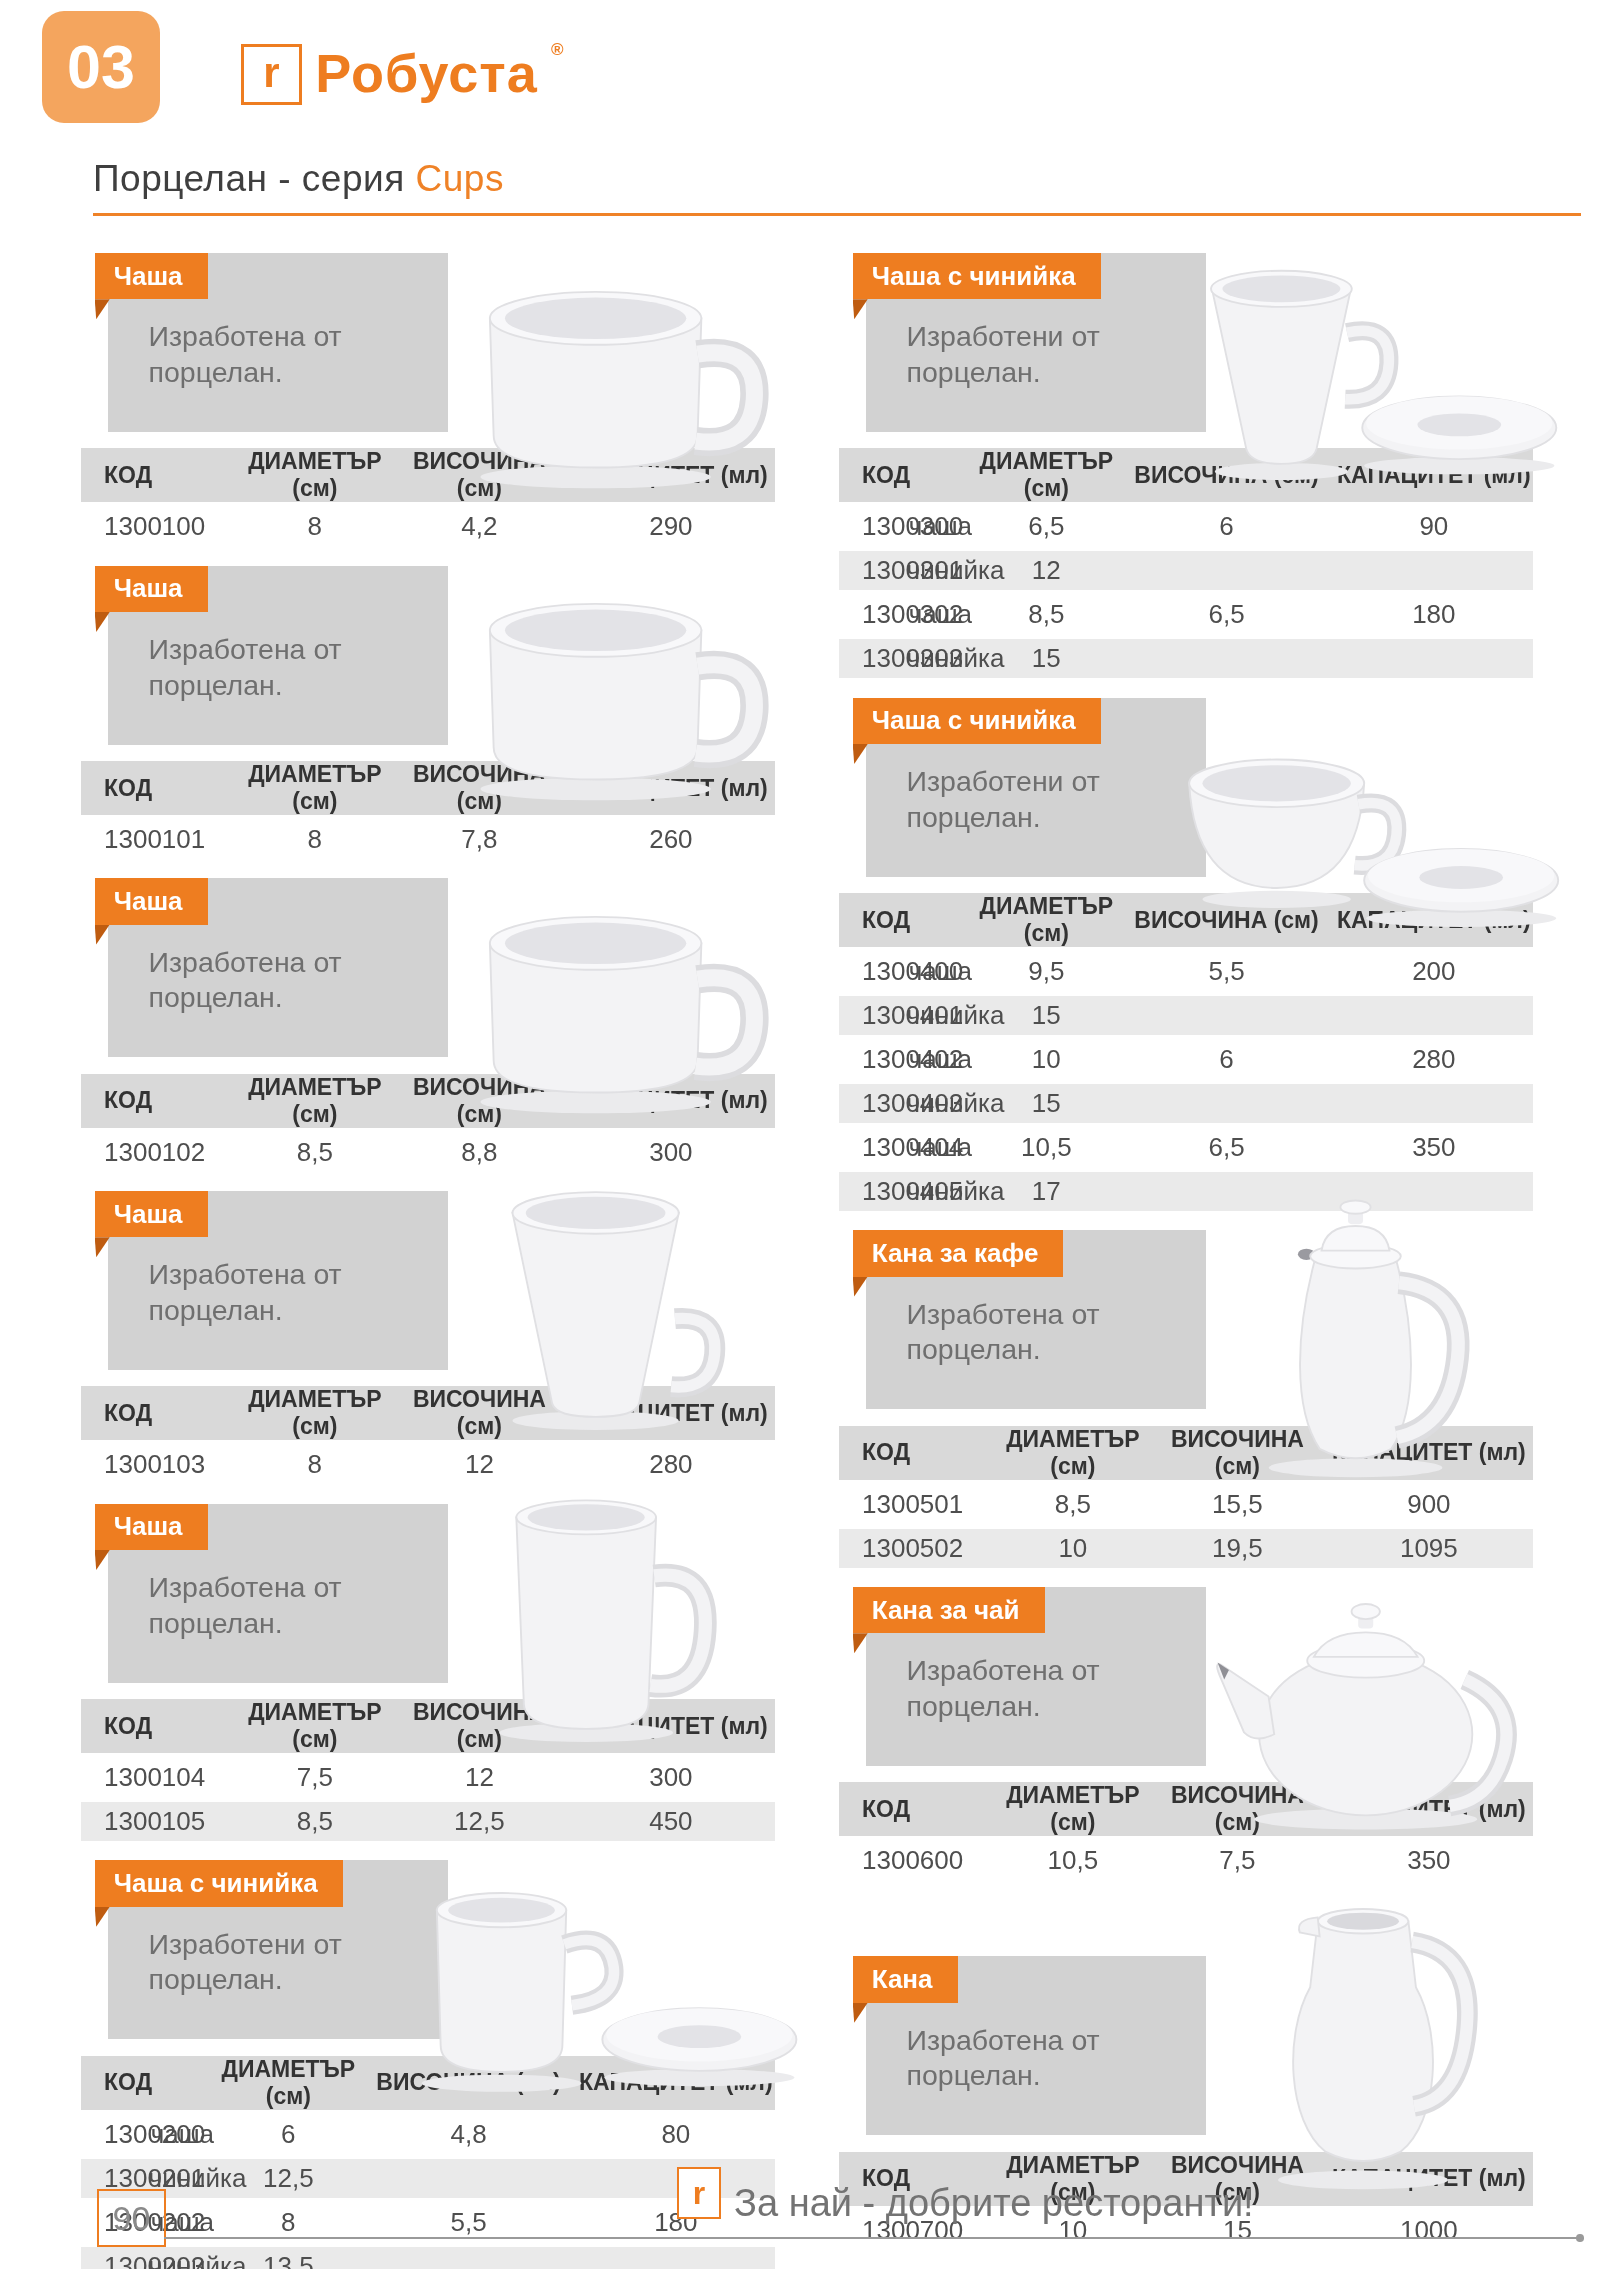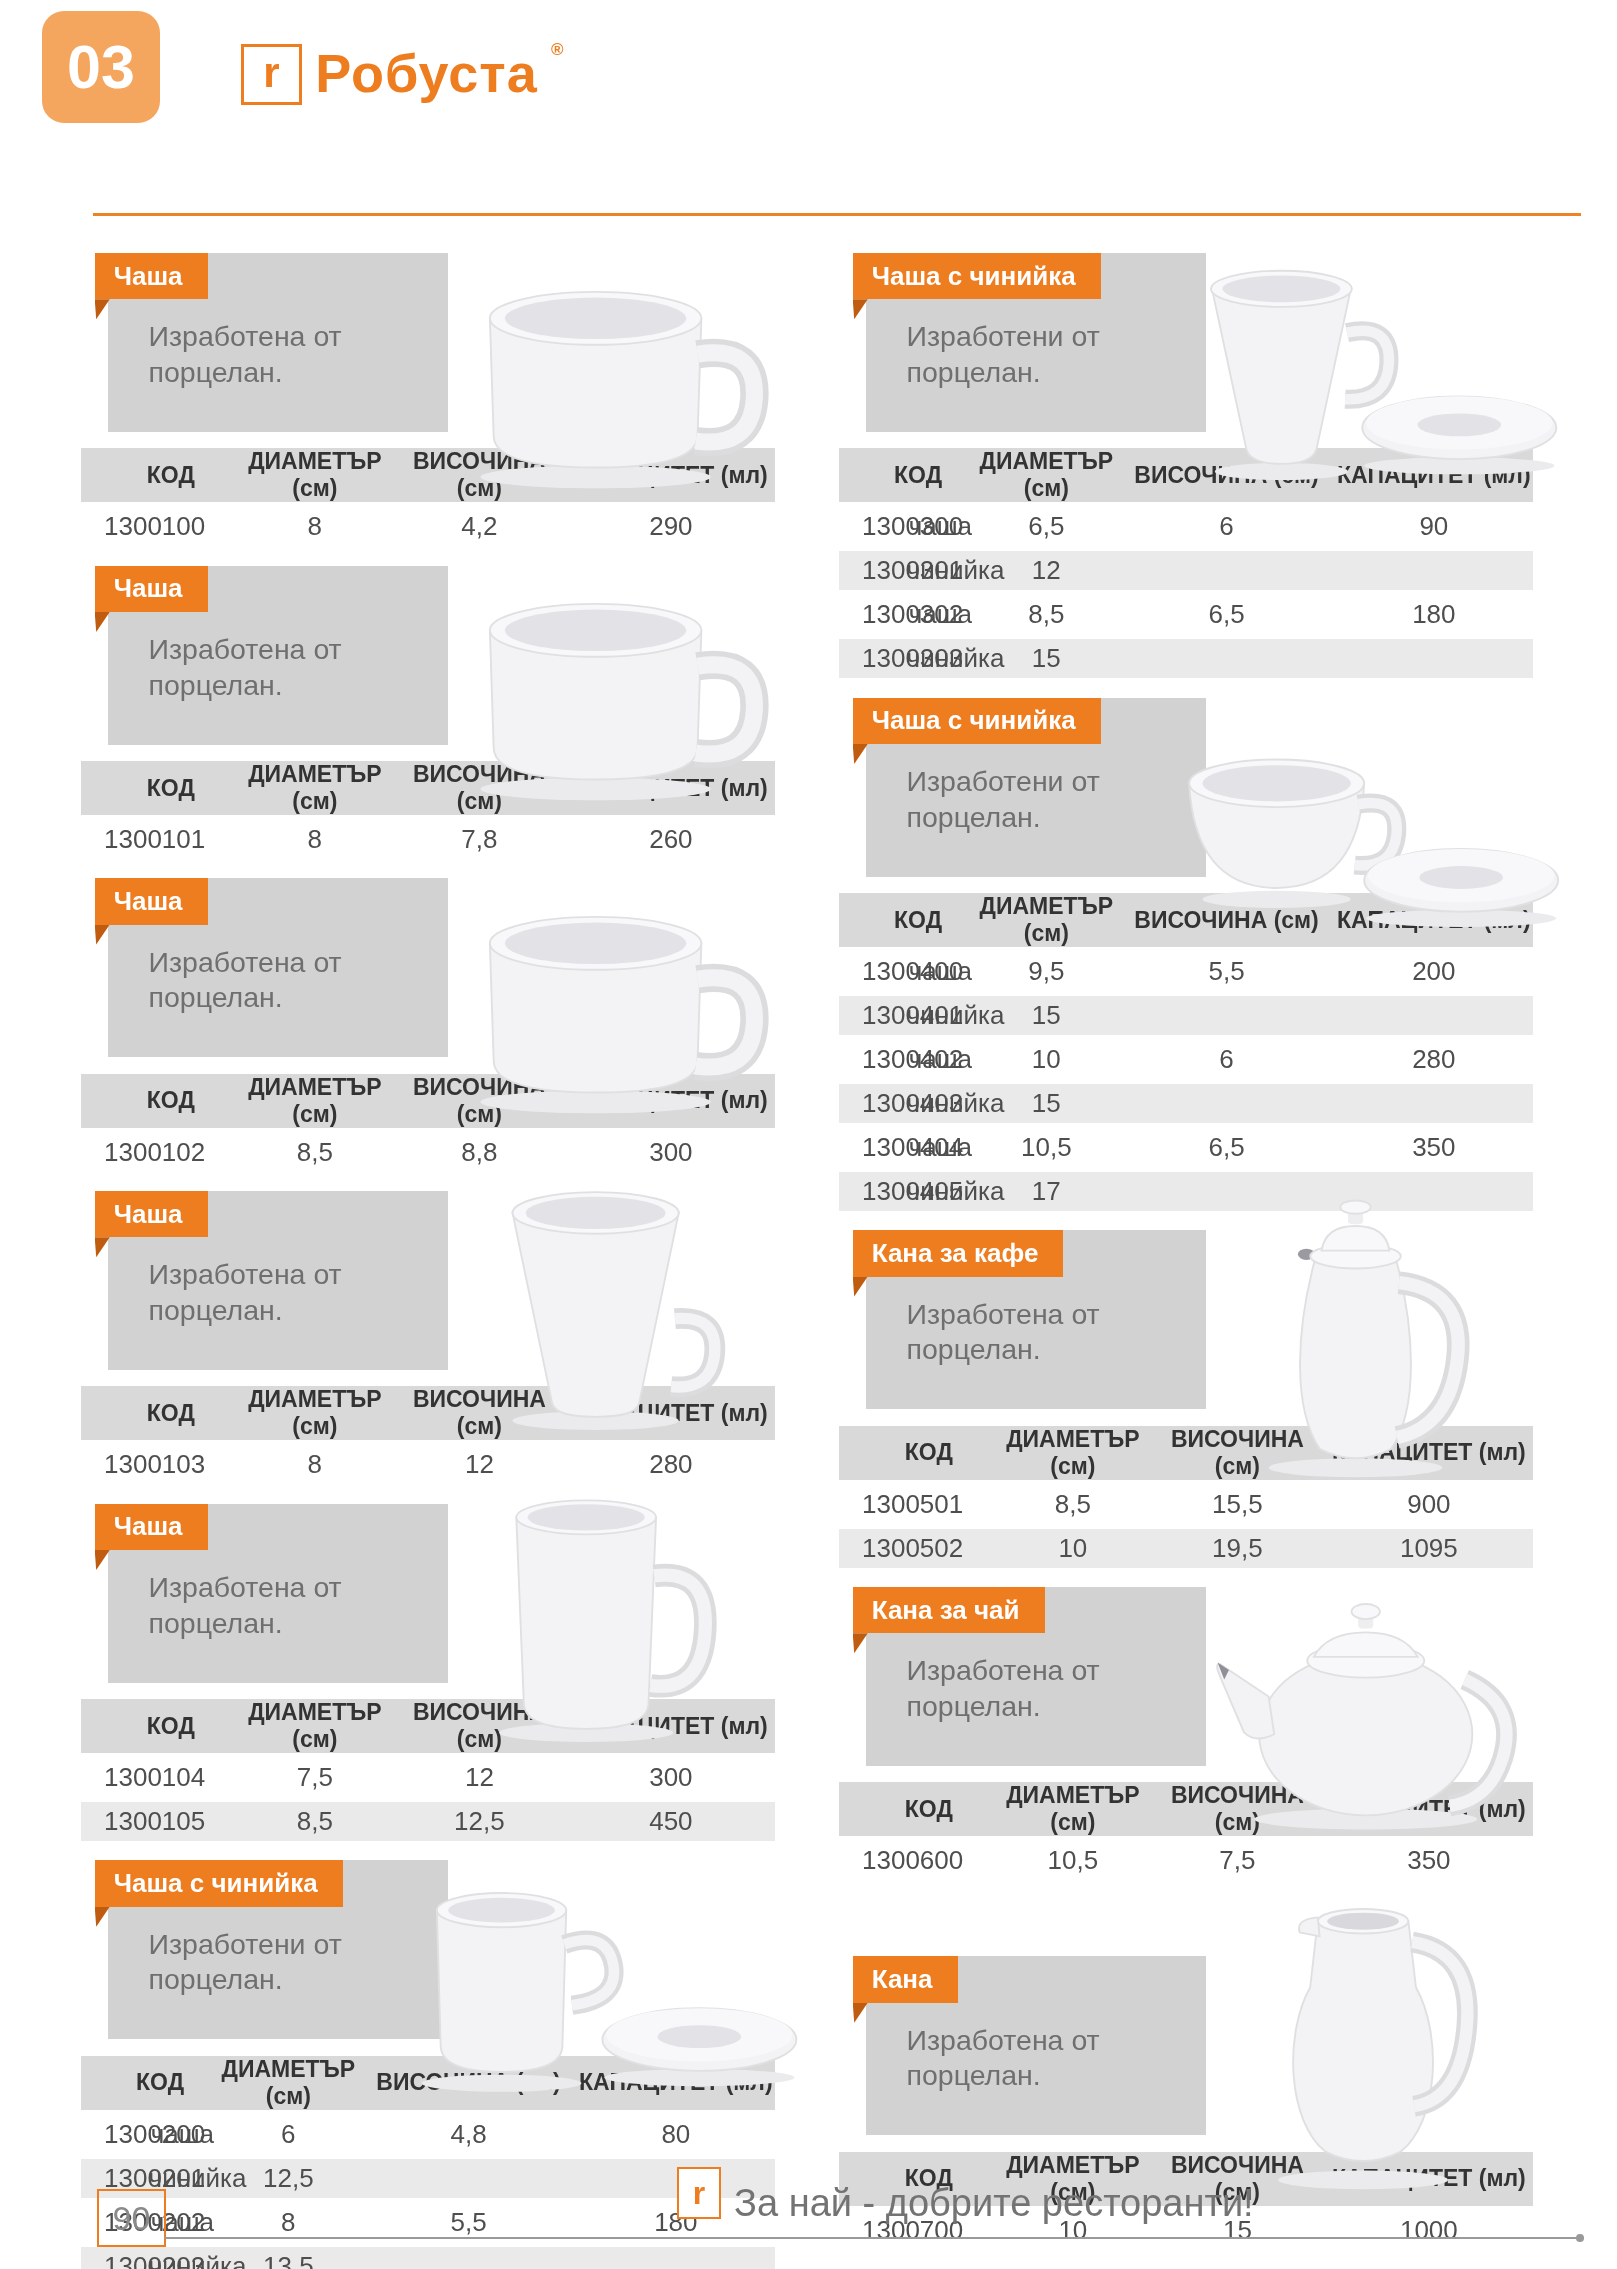--- a/index.html
+++ b/index.html
@@ -40,21 +40,21 @@
   .photo{position:absolute;top:-14.3px;left:373px;width:321px;height:257px;z-index:1;}
   .photo svg{display:block;}
   .photo.wide{left:314px;width:409px;top:-7.6px;}
   .photo.pot{top:-40px;}
   .photo.teapot{top:-32px;left:342px;}
   .photo.jug{top:-82px;}
 
   
   table.spec{width:100%;margin-top:11.4px;border-collapse:separate;border-spacing:0 5.7px;table-layout:fixed;}
   table.spec th{background:#d9d9d9;height:42px;font-size:23px;color:#333;font-weight:700;text-align:center;padding:0;}
-  table.spec th.c-code{text-align:center;padding-left:23px;}
+  table.spec th.c-code{text-align:left;padding-left:23px;}
   table.spec td{height:39px;font-size:26px;color:#4e4e4e;text-align:center;padding:0;}
   table.spec td.c-code{text-align:left;padding-left:23px;}
   table.spec tbody tr:nth-child(even){background:#eaeaea;}
   table.spec.plain .c-code{width:20%;} table.spec.plain .c-d{width:23%;}
   table.spec.plain .c-h{width:26%;}   table.spec.plain .c-cap{width:31%;}
   table.spec.typed .c-code{width:15%;} table.spec.typed .c-type{width:23%;}
   table.spec.typed .c-d{width:16%;}    table.spec.typed .c-h{width:24%;}
   table.spec.typed .c-cap{width:22%;}
 
   
@@ -74,20 +74,24 @@
 
   <div class="num-badge">03</div>
   <div class="logo">
     <span class="logo-mark">
       <span class="r-glyph">r</span>
     </span>
     <span class="wordmark">Робуста</span>
     <span class="reg">®</span>
   </div>
 
+  <div class="title">
+    <span>Порцелан - серия</span>
+    <span class="accent">Cups</span>
+  </div>
   <div class="title-rule"></div>
 
   <div class="cols">
     <div class="col" id="col-left">
   <section class="block">
     <div class="box">
       <div class="tab">
         <span class="tab-label">Чаша</span>
         <i class="fold"></i>
       </div>

